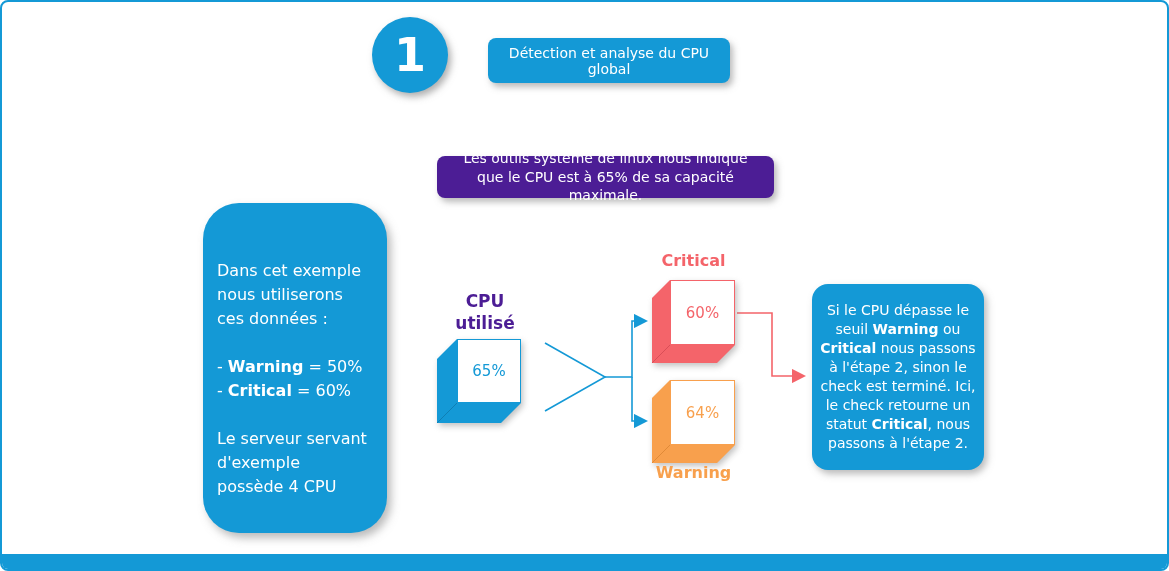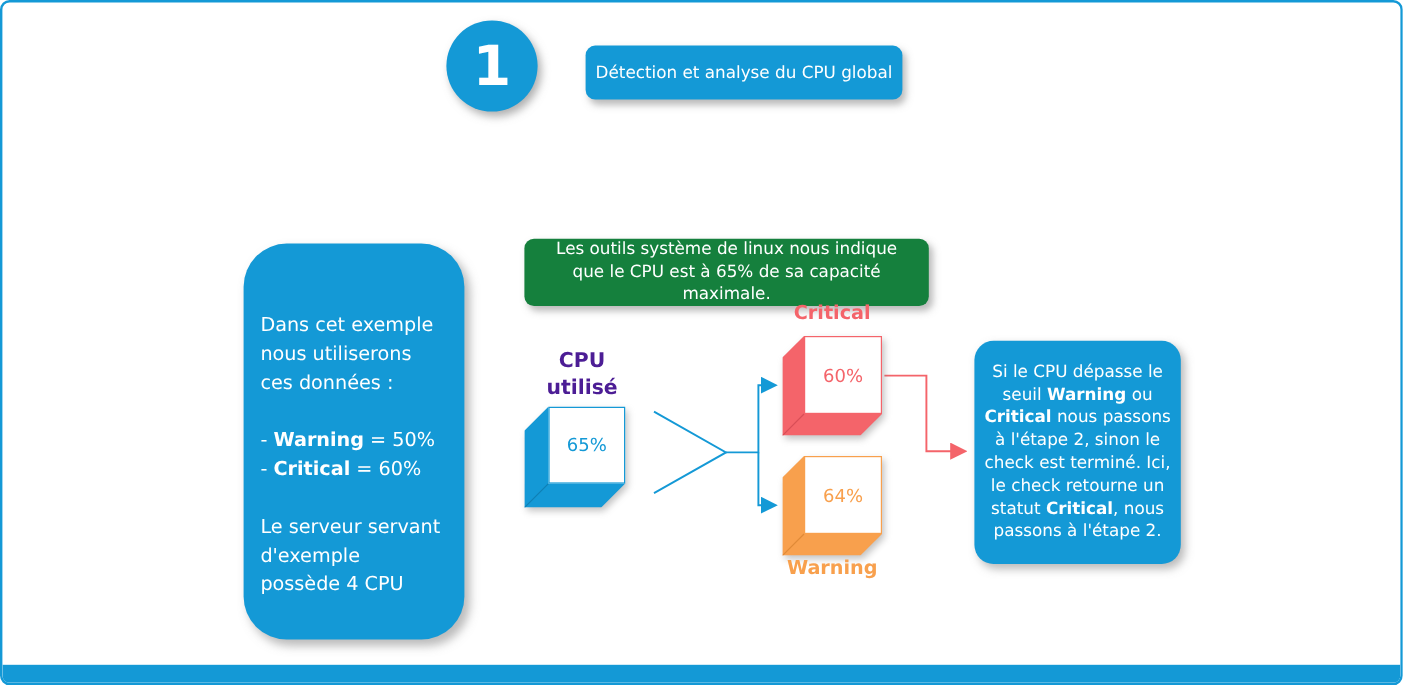--- a/index.html
+++ b/index.html
@@ -8,29 +8,29 @@
     border:2px solid #1499d6;border-radius:8px;background:#fff;overflow:hidden;
     font-family:"DejaVu Sans","Liberation Sans",sans-serif;
   }
   .abs{position:absolute;}
   .step-circle{
     left:370px;top:15px;width:76px;height:76px;border-radius:50%;
     background:#1499d6;color:#fff;display:flex;align-items:center;justify-content:center;
     font-size:46px;font-weight:bold;box-shadow:3px 4px 7px rgba(110,110,110,.55);z-index:2;
   }
   .title-box{
-    left:486px;top:36px;width:264px;height:45px;background:#1499d6;color:#fff;
+    left:486px;top:36px;width:242px;height:45px;background:#1499d6;color:#fff;
     border-radius:8px;display:flex;align-items:center;justify-content:center;
     font-size:14px;box-shadow:3px 4px 6px rgba(120,120,120,.5);z-index:2;text-align:center;
   }
   .note-box{
-    left:435px;top:154px;width:337px;height:56px;background:#15803d;color:#fff;
+    left:435px;top:154px;width:337px;height:42px;background:#4c1d95;color:#fff;
     border-radius:8px;display:flex;align-items:center;justify-content:center;
     font-size:14px;line-height:1.35;text-align:center;padding:0 12px;box-sizing:border-box;
-    box-shadow:3px 4px 6px rgba(120,120,120,.5);z-index:2;margin-top:43px;
+    box-shadow:3px 4px 6px rgba(120,120,120,.5);z-index:2;
   }
   .left-panel{
     left:201px;top:201px;width:184px;height:330px;background:#1499d6;color:#fff;
     border-radius:36px;display:flex;align-items:center;
     box-shadow:4px 5px 8px rgba(120,120,120,.5);z-index:2;
   }
   .left-panel .txt{padding:0 17px 0 14px;font-size:16px;line-height:1.5;white-space:pre-line;margin-top:21px;}
   .right-panel{
     left:810px;top:282px;width:172px;height:186px;background:#1499d6;color:#fff;
     border-radius:16px;display:flex;align-items:center;justify-content:center;

